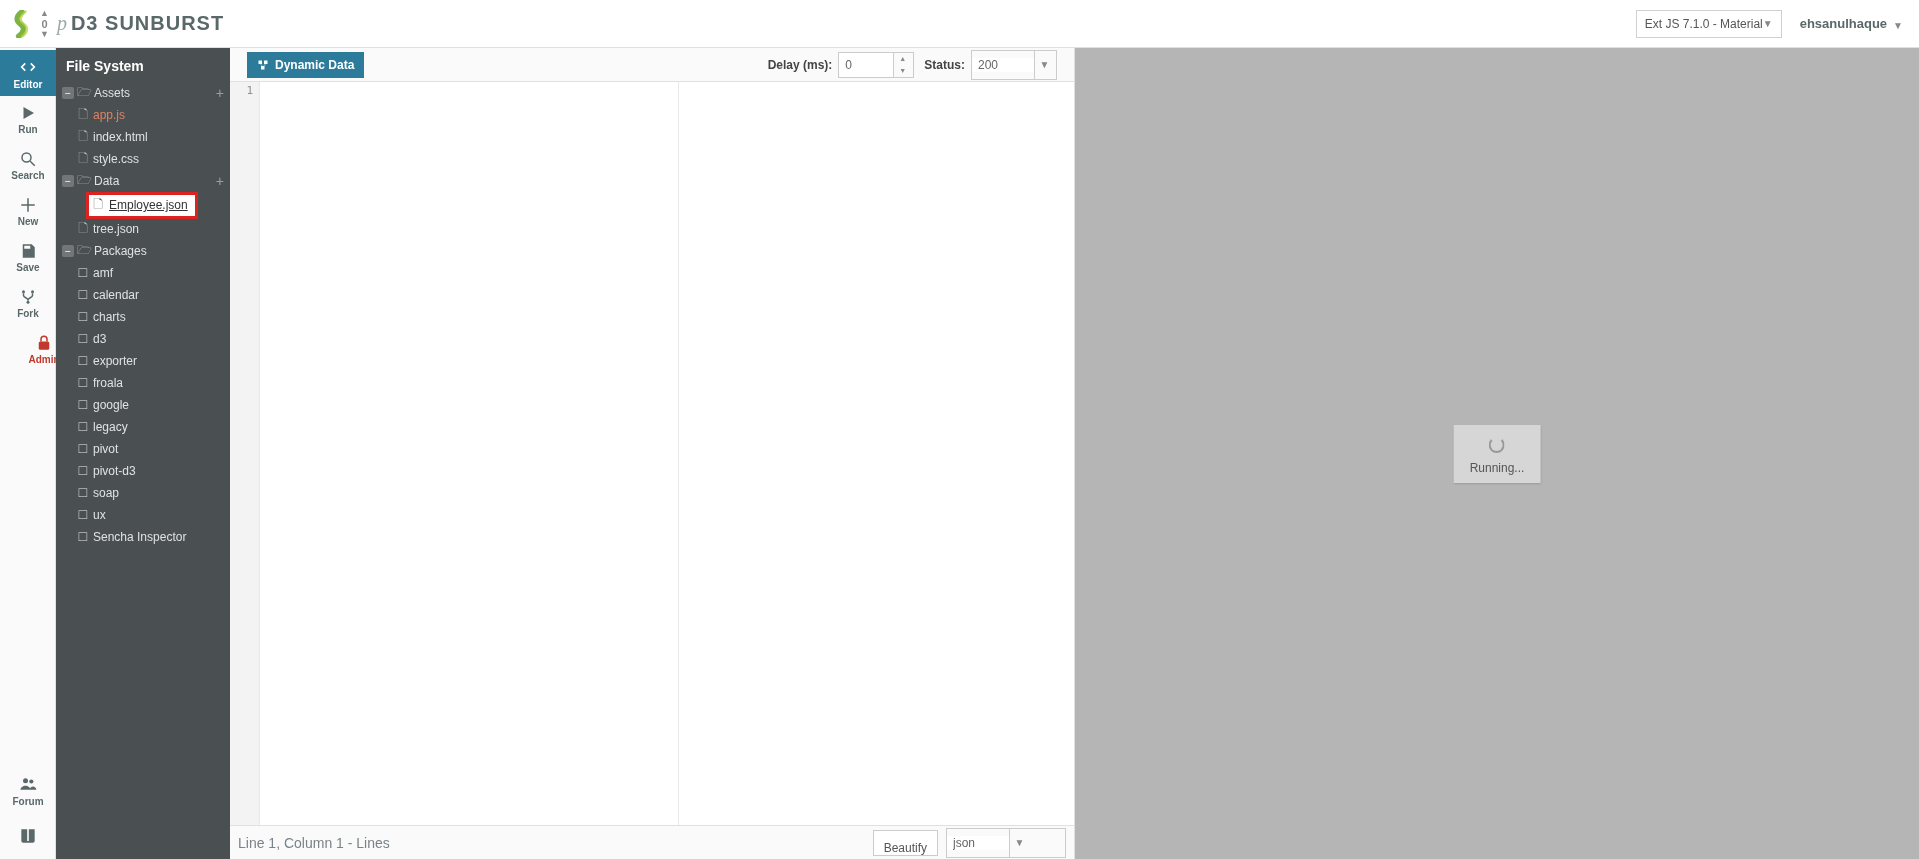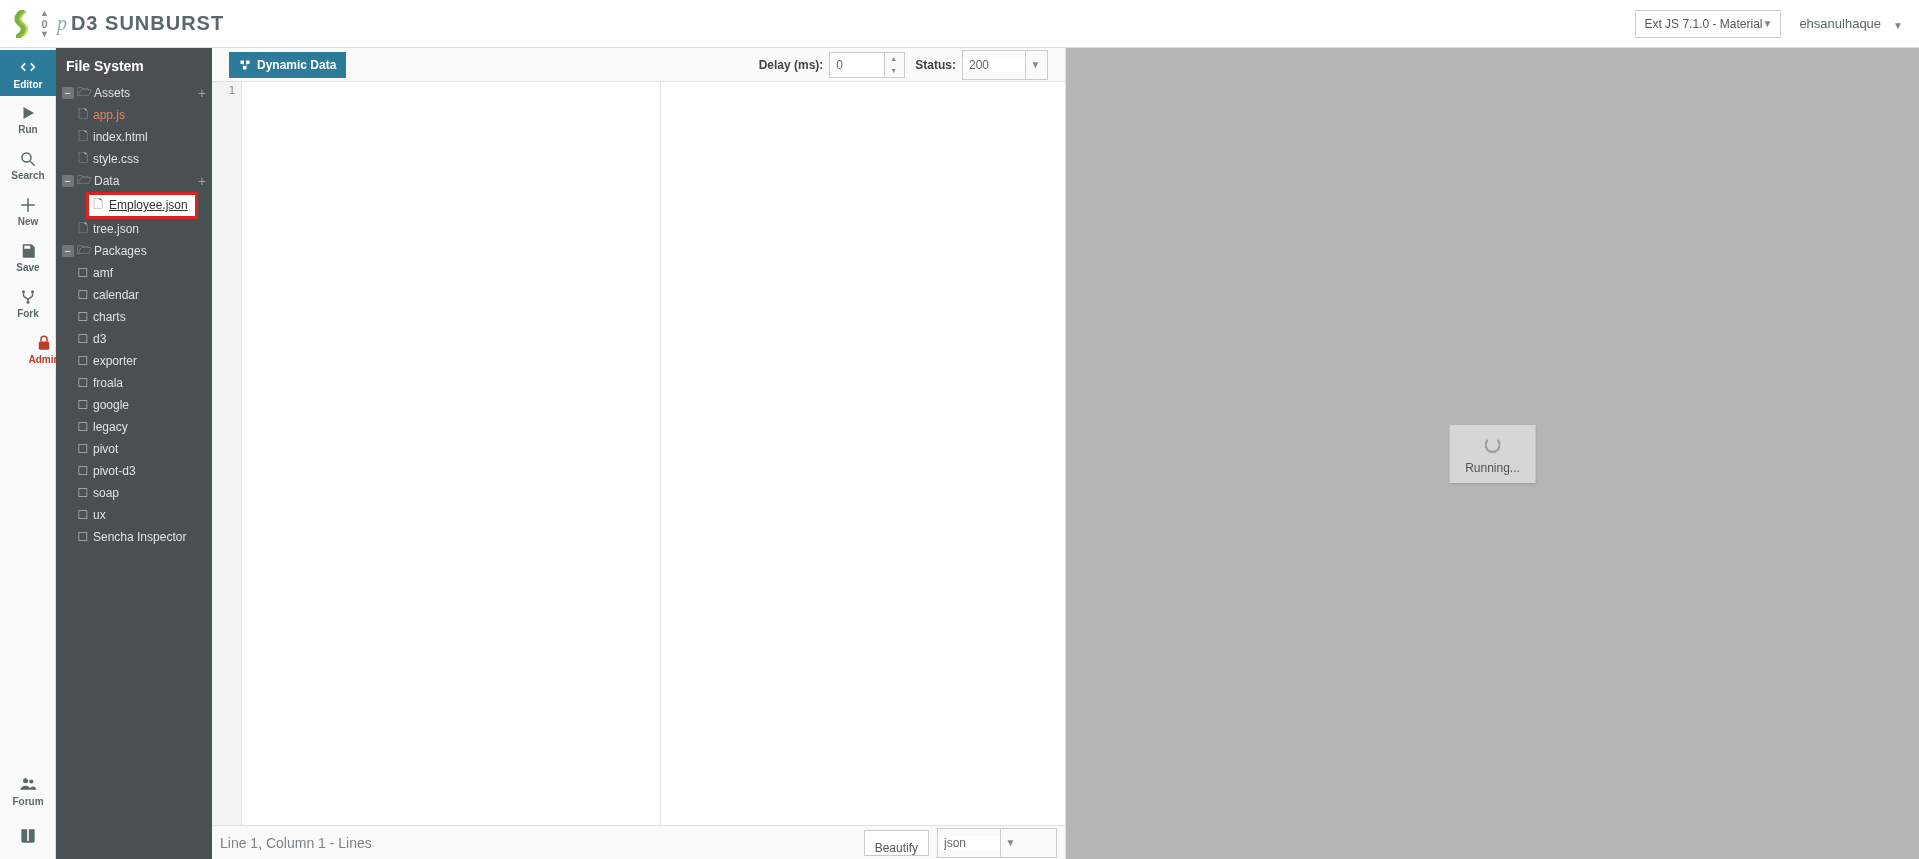--- a/index.html
+++ b/index.html
@@ -11,37 +11,37 @@
     .logo-svg { width: 28px; height: 28px; }
     .vote-arrows { display: flex; flex-direction: column; align-items: center; margin-left: 4px; }
     .vote-arrow { font-size: 9px; color: #888; cursor: pointer; line-height: 1; }
     .vote-count { font-size: 11px; color: #888; font-weight: bold; }
     .title-block { display: flex; align-items: center; margin-left: 8px; }
     .fork-p { font-family: serif; font-style: italic; color: #9aa; font-size: 20px; margin-right: 4px; }
     .app-title { font-size: 20px; font-weight: 600; color: #5a6869; letter-spacing: 1px; }
     .header-spacer { flex: 1; }
     .framework-select { height: 28px; border: 1px solid #d0d0d0; background: #fff; display: flex; align-items: center; padding: 0 8px; font-size: 12px; color: #555; min-width: 140px; position: relative; }
     .framework-select .arrow { margin-left: auto; color: #888; font-size: 10px;}
-    .user-menu { display: flex; align-items: flex-end; gap: 12px; margin-left: 18px; margin-right: 8px; color: #5a6869; font-weight: 400; font-size: 13px; }
+    .user-menu { display: flex; align-items: flex-end; gap: 6px; margin-left: 18px; margin-right: 8px; color: #5a6869; font-weight: 700; font-size: 13px; }
     .user-menu .arrow { font-size: 10px; color: #888; }
 
     
     .body { display: flex; height: calc(100vh - 48px); }
     
     
     .toolbar { width: 56px; background: #fafafa; border-right: 1px solid #e0e0e0; display: flex; flex-direction: column; padding-top: 2px; font-weight: bold; }
     .tool-btn { width: 56px; height: 46px; display: flex; flex-direction: column; align-items: center; justify-content: center; gap: 2px; cursor: pointer; color: #5a6869; }
     .tool-btn .t-icon { font-size: 18px; }
     .tool-btn .t-label { font-size: 10px; }
     .tool-btn.active { background: #2c7b9b; color: #fff; }
     .tool-btn.admin { color: #c0392b; padding-left: 32px; }
     .toolbar-spacer { flex: 1; }
     
     
-    .fs-panel { width: 156px; background: #4a4f52; color: #d0d3d4; display: flex; flex-direction: column; }
+    .fs-panel { width: 174px; background: #4a4f52; color: #d0d3d4; display: flex; flex-direction: column; }
     .fs-header { padding: 10px 10px 8px; font-size: 14px; font-weight: bold; color: #fff; background: #4a4f52; }
     .fs-tree { flex: 1; overflow: auto; font-size: 12px; }
     .tree-row { display: flex; align-items: center; height: 22px; padding-left: 6px; gap: 3px; cursor: pointer; }
     .tree-row.indent-1 { padding-left: 20px; }
     .t-toggle { width: 12px; height: 12px; background: #727679; color: #fff; font-size: 10px; display: inline-flex; align-items: center; justify-content: center; border-radius: 2px;}
     .folder-ico, .file-ico, .check-ico { width: 14px; text-align: center; font-size: 12px; color: #b9bdbf;}
     .folder-ico { color: #b9bdbf; }
     .file-ico { color: #b9bdbf; }
     .tree-label { color: #dfe2e3; }
     .tree-label.active { color: #e08262; }

